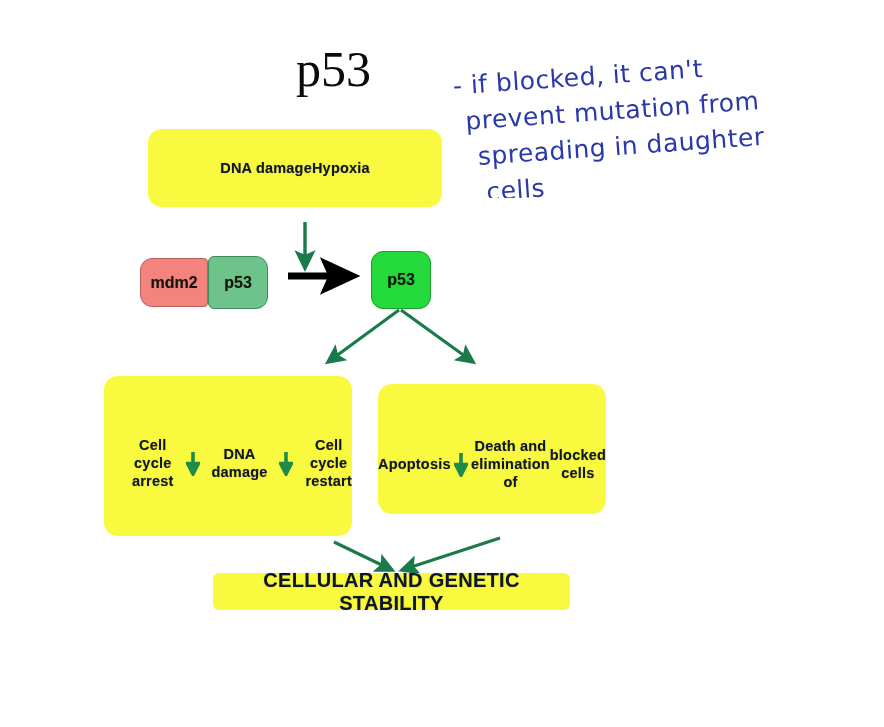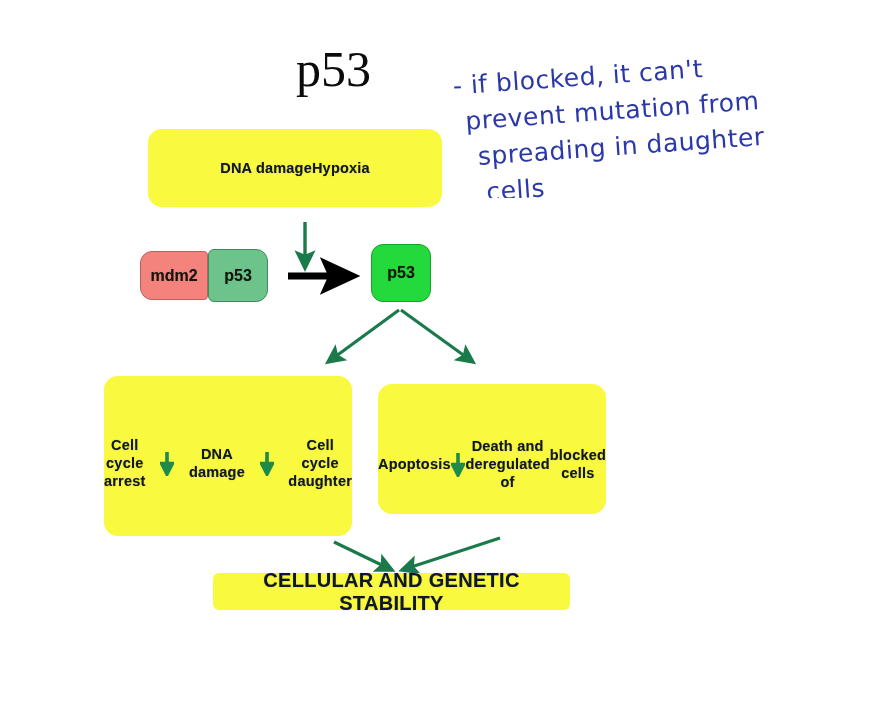--- a/index.html
+++ b/index.html
@@ -96,20 +96,21 @@
   
   #box-cellcycle {
     left: 104px;
     top: 376px;
     width: 248px;
     height: 160px;
     font-size: 14.5px;
     line-height: 18px;
     justify-content: flex-start;
     padding-top: 14px;
+    padding-left: 28px;
   }
 
   
   #box-apoptosis {
     left: 378px;
     top: 384px;
     width: 228px;
     height: 130px;
     font-size: 14.5px;
     line-height: 18px;
@@ -142,20 +143,21 @@
     position: absolute;
     box-sizing: border-box;
     display: flex;
     align-items: center;
     justify-content: center;
     font-family: "Liberation Sans", sans-serif;
     font-weight: bold;
     font-size: 16px;
     color: #14140a;
     text-shadow: 0 0 1px rgba(0,0,0,0.3);
+    margin-top: 7px;
   }
   #node-mdm2 {
     left: 140px;
     top: 251px;
     width: 68px;
     height: 49px;
     background: #f4837d;
     border: 1.5px solid #b9615d;
     border-radius: 12px 4px 4px 12px;
   }
@@ -276,31 +278,31 @@
         <svg width="14" height="24" viewBox="0 0 14 24" xmlns="http://www.w3.org/2000/svg">
           <path d="M7 0 L7 13 M7 22 L1.6 11.5 L12.4 11.5 Z" stroke="#1e8b4a" stroke-width="3.6" fill="#1e8b4a"></path>
         </svg>
       </span>
       <span class="line">DNA damage</span>
       <span class="inner-arrow">
         <svg width="14" height="24" viewBox="0 0 14 24" xmlns="http://www.w3.org/2000/svg">
           <path d="M7 0 L7 13 M7 22 L1.6 11.5 L12.4 11.5 Z" stroke="#1e8b4a" stroke-width="3.6" fill="#1e8b4a"></path>
         </svg>
       </span>
-      <span class="line">Cell cycle daughter</span>
+      <span class="line">Cell cycle restart</span>
     </div>
 
     <div class="ybox" id="box-apoptosis">
       <span class="line">Apoptosis</span>
       <span class="inner-arrow">
         <svg width="14" height="24" viewBox="0 0 14 24" xmlns="http://www.w3.org/2000/svg">
           <path d="M7 0 L7 13 M7 22 L1.6 11.5 L12.4 11.5 Z" stroke="#1e8b4a" stroke-width="3.6" fill="#1e8b4a"></path>
         </svg>
       </span>
-      <span class="line">Death and deregulated of</span>
+      <span class="line">Death and elimination of</span>
       <span class="line">blocked cells</span>
     </div>
 
     <div class="ybox" id="box-stability">
       <span class="line">CELLULAR AND GENETIC STABILITY</span>
     </div>
 
   </div>
 
 

